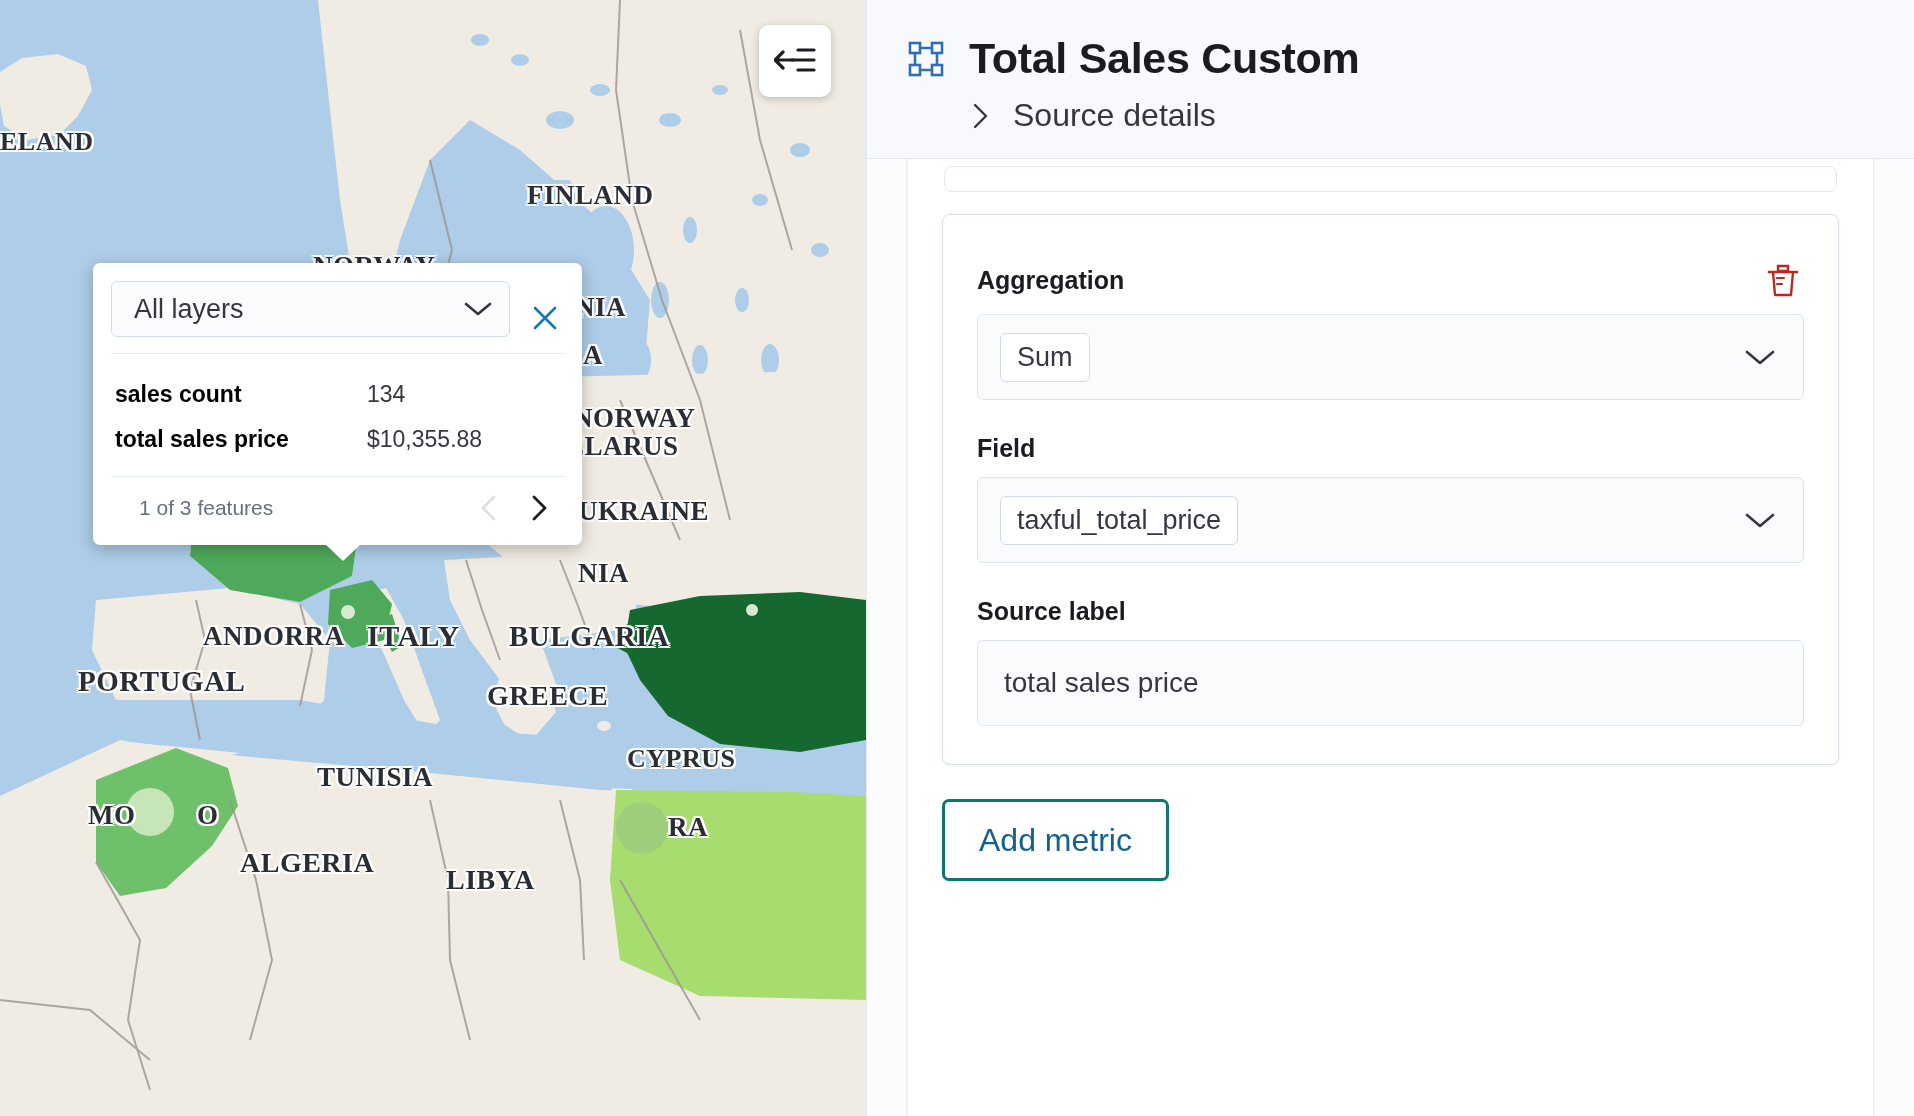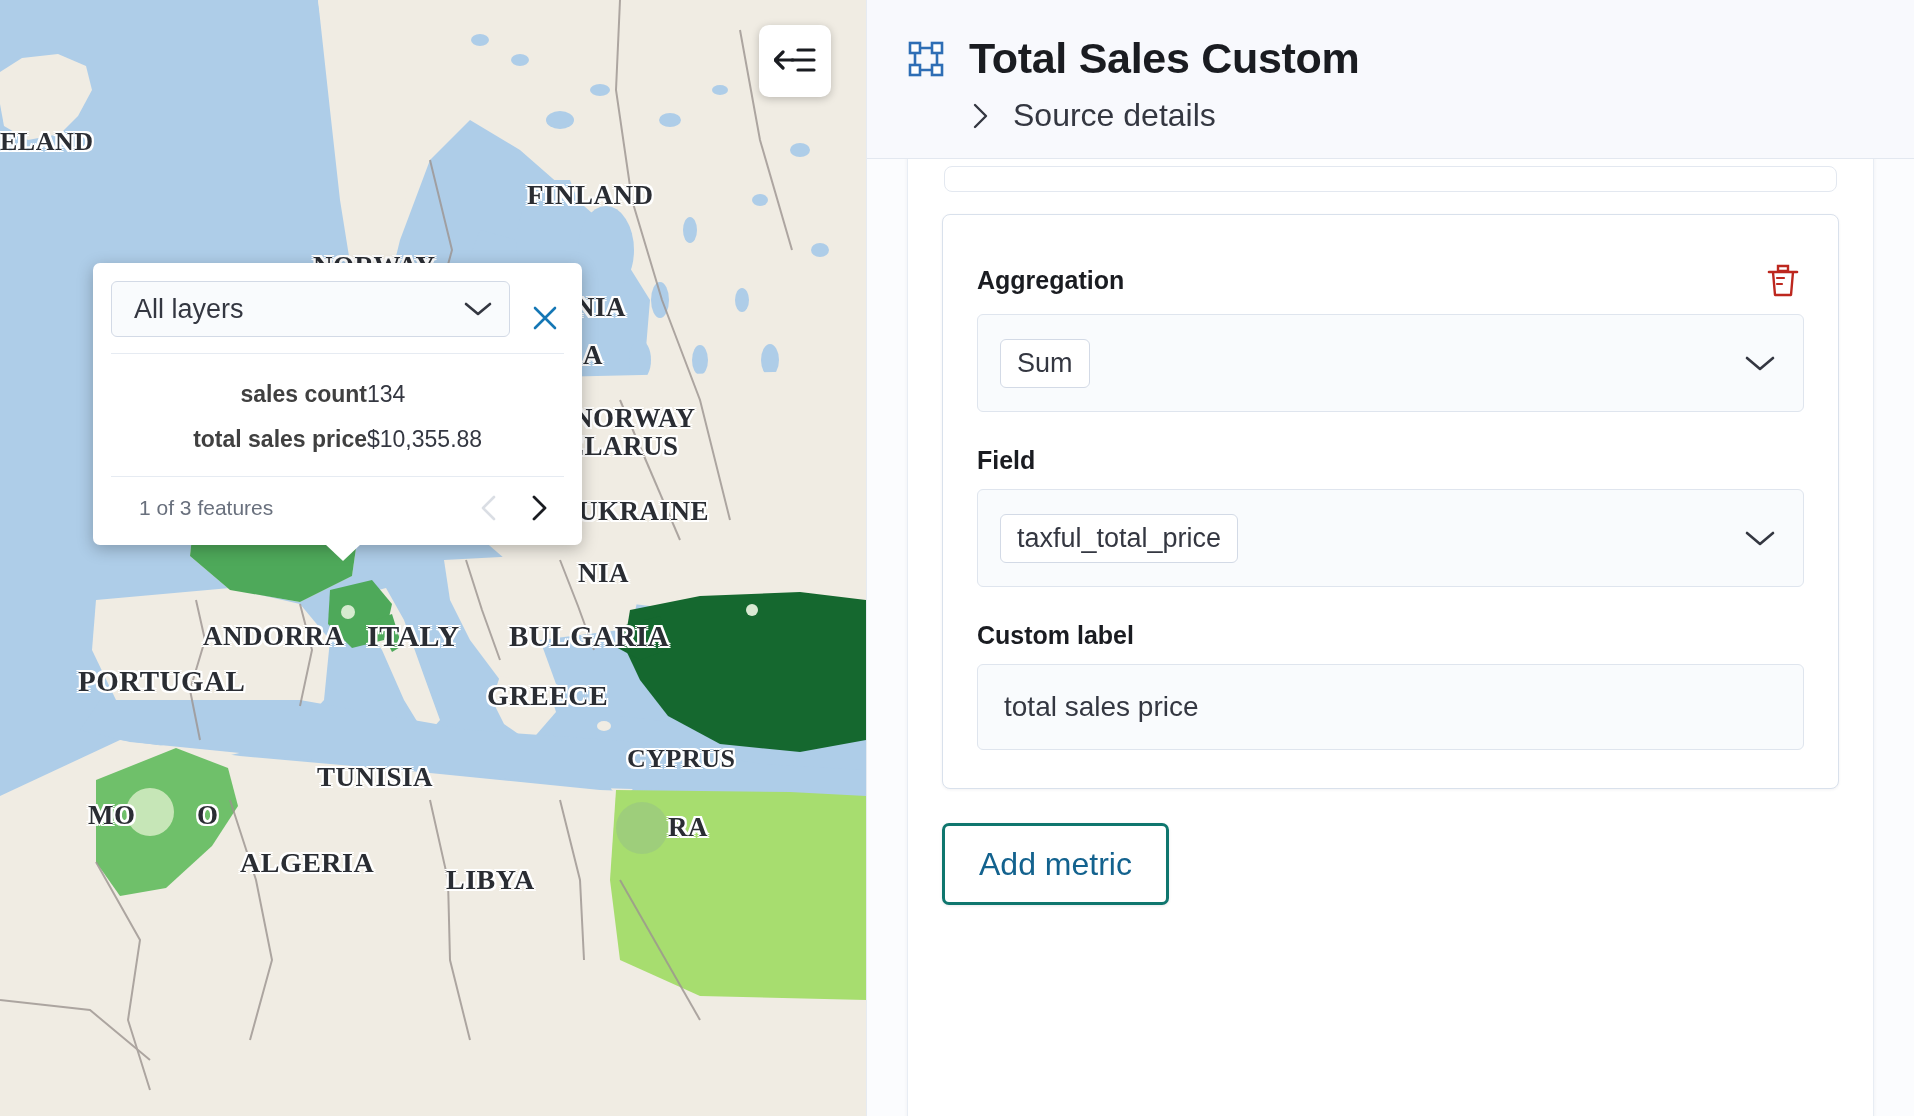--- a/index.html
+++ b/index.html
@@ -91,22 +91,21 @@
   .popup-divider { height: 1px; background: #e6ebf2; margin: 0 18px; }
   .popup-rows { padding: 18px 18px 14px 18px; }
   .popup-row {
     display: flex; align-items: baseline;
     padding: 9px 4px;
   }
   .popup-row .k {
     width: 252px;
     font-size: 23px;
     font-weight: bold;
-    color: #404040;
-    text-align: right;
+    color: #000000;
   }
   .popup-row .v {
     font-size: 23px;
     color: #343741;
   }
   .popup-foot {
     display: flex; align-items: center;
     padding: 14px 18px 20px 18px;
   }
   .popup-foot .cnt {
@@ -184,21 +183,21 @@
   }
   .field-label {
     flex: 1;
     font-size: 25px;
     font-weight: bold;
     color: #1a1c21;
   }
   .trash-btn { cursor: pointer; padding: 2px 4px; display: flex; }
 
   .combo {
-    height: 98px;
+    height: 86px;
     background: #f9fbfd;
     border: 1px solid #dfe5ee;
     border-radius: 6px;
     display: flex; align-items: center;
     padding: 0 26px 0 22px;
     cursor: pointer;
   }
   .combo .pill {
     background: #fff;
     border: 1px solid #d3dae6;
@@ -490,21 +489,21 @@
               <span class="pill">taxful_total_price</span>
               <span class="spacer"></span>
               <svg width="34" height="20" viewBox="0 0 34 20">
                 <path d="M4,5 L17,16 L30,5" stroke="#343741" stroke-width="2.6" fill="none" stroke-linecap="round" stroke-linejoin="round"></path>
               </svg>
             </div>
           </div>
 
           <div class="field-group">
             <div class="field-head">
-              <span class="field-label">Custom label</span>
+              <span class="field-label">Source label</span>
             </div>
             <div class="textbox">total sales price</div>
           </div>
 
         </div>
 
         <div class="add-metric">Add metric</div>
       </div>
     </div>
   </div>

